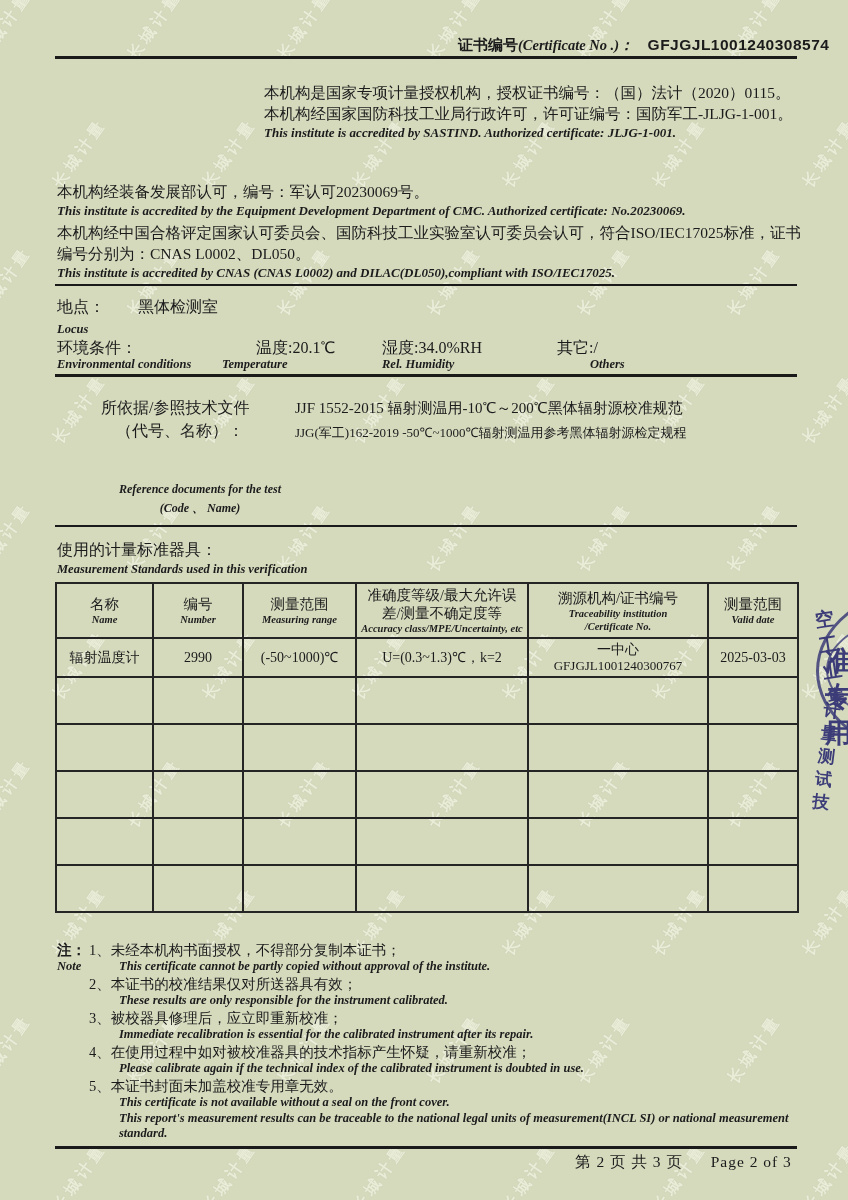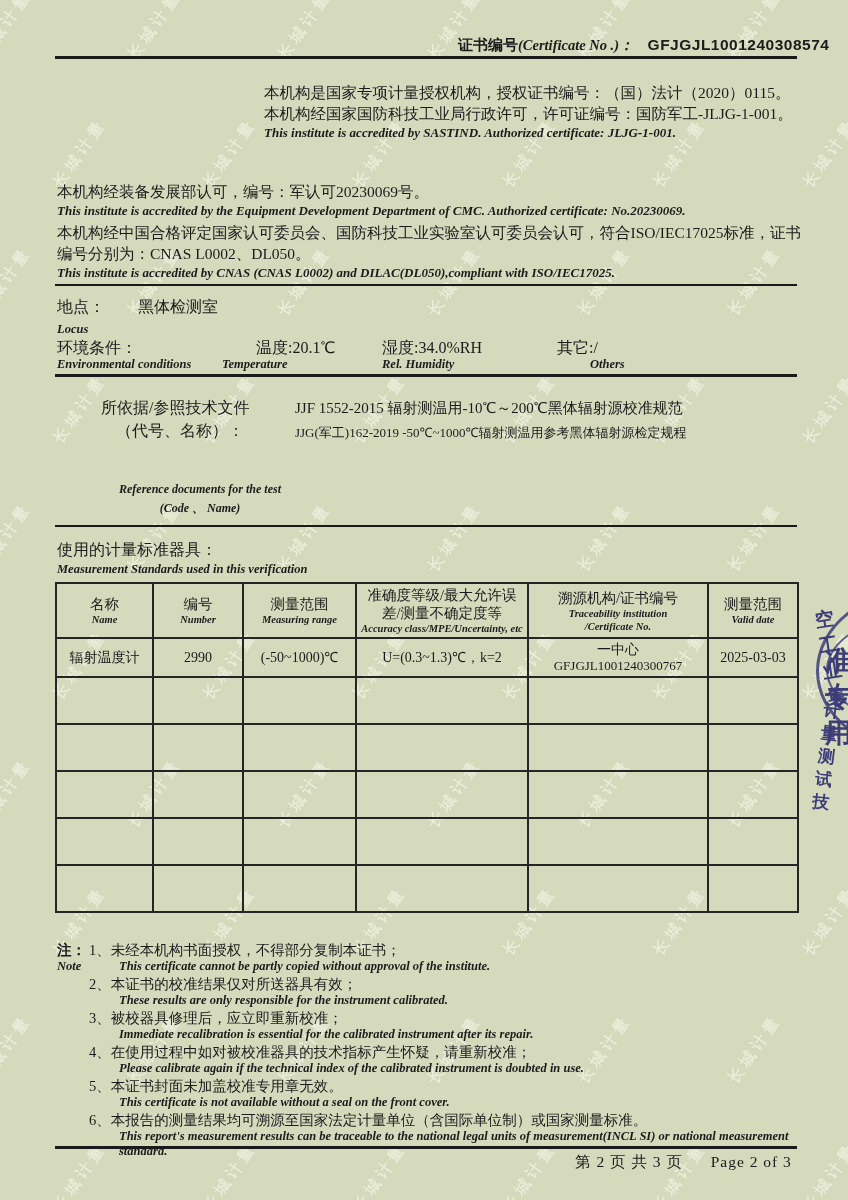--- a/index.html
+++ b/index.html
@@ -262,21 +262,20 @@
           <div class="note-cn">1、未经本机构书面授权，不得部分复制本证书；</div>
           <div class="note-en">This certificate cannot be partly copied without approval of the institute.</div>
           <div class="note-cn">2、本证书的校准结果仅对所送器具有效；</div>
           <div class="note-en">These results are only responsible for the instrument calibrated.</div>
           <div class="note-cn">3、被校器具修理后，应立即重新校准；</div>
           <div class="note-en">Immediate recalibration is essential for the calibrated instrument after its repair.</div>
           <div class="note-cn">4、在使用过程中如对被校准器具的技术指标产生怀疑，请重新校准；</div>
           <div class="note-en">Please calibrate again if the technical index of the calibrated instrument is doubted in use.</div>
           <div class="note-cn">5、本证书封面未加盖校准专用章无效。</div>
           <div class="note-en">This certificate is not available without a seal on the front cover.</div>
-          <div class="note-cn">6、本报告的测量结果均可溯源至国家法定计量单位（含国际单位制）或国家测量标准。</div>
           <div class="note-en">This report's measurement results can be traceable to the national legal units of measurement(INCL SI) or national measurement standard.</div>
         </div>
       </div>
     </div>
 
     <div class="hr" style="top:1146px;left:55px;width:742px;height:3px;"></div>
     <div class="footer">
       <span>第 2 页 共 3 页</span>
       <span style="display:inline-block;width:18px;"></span>
       <span>Page 2 of 3</span>

